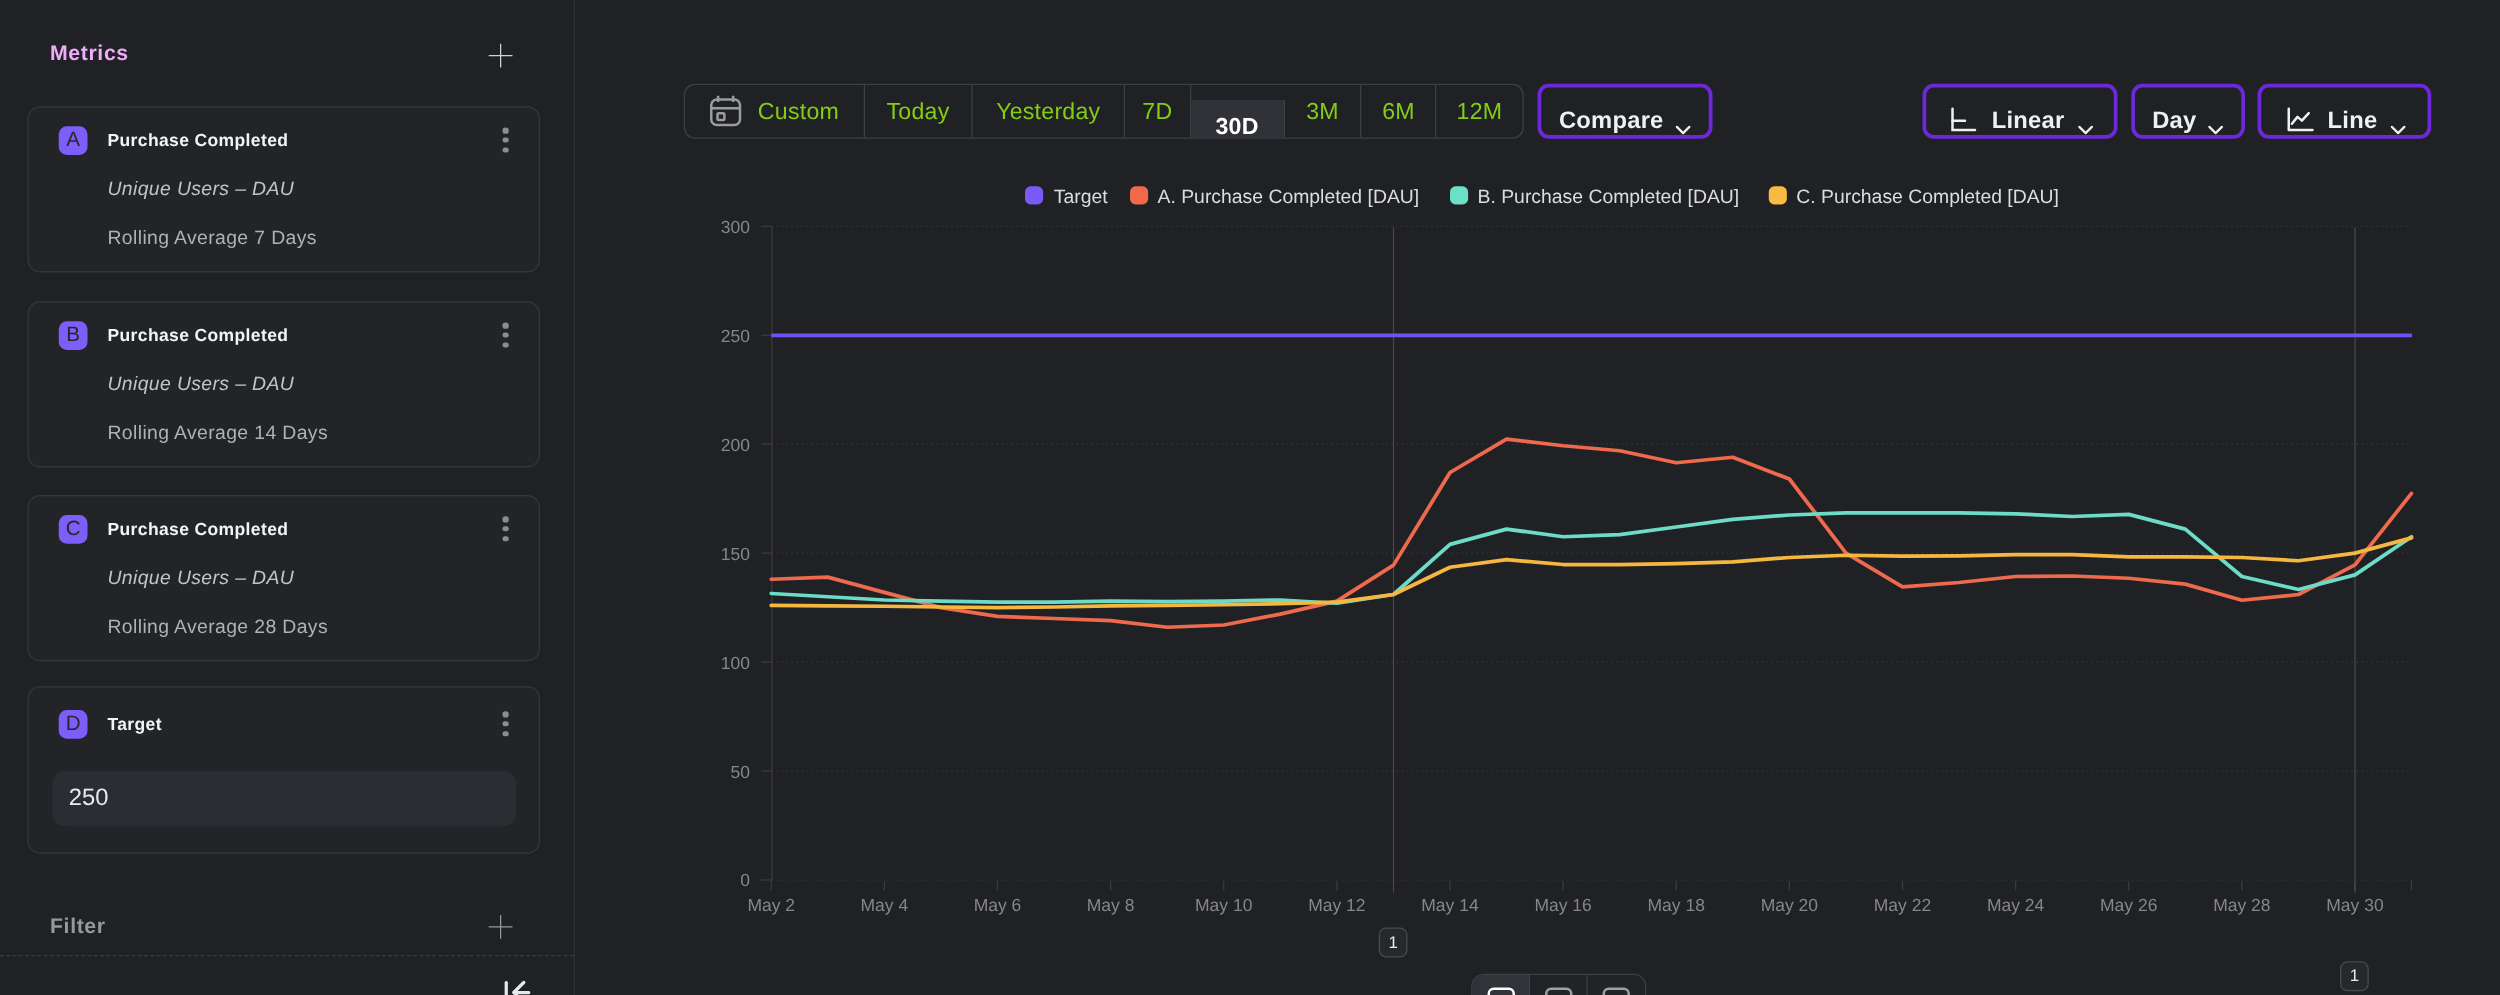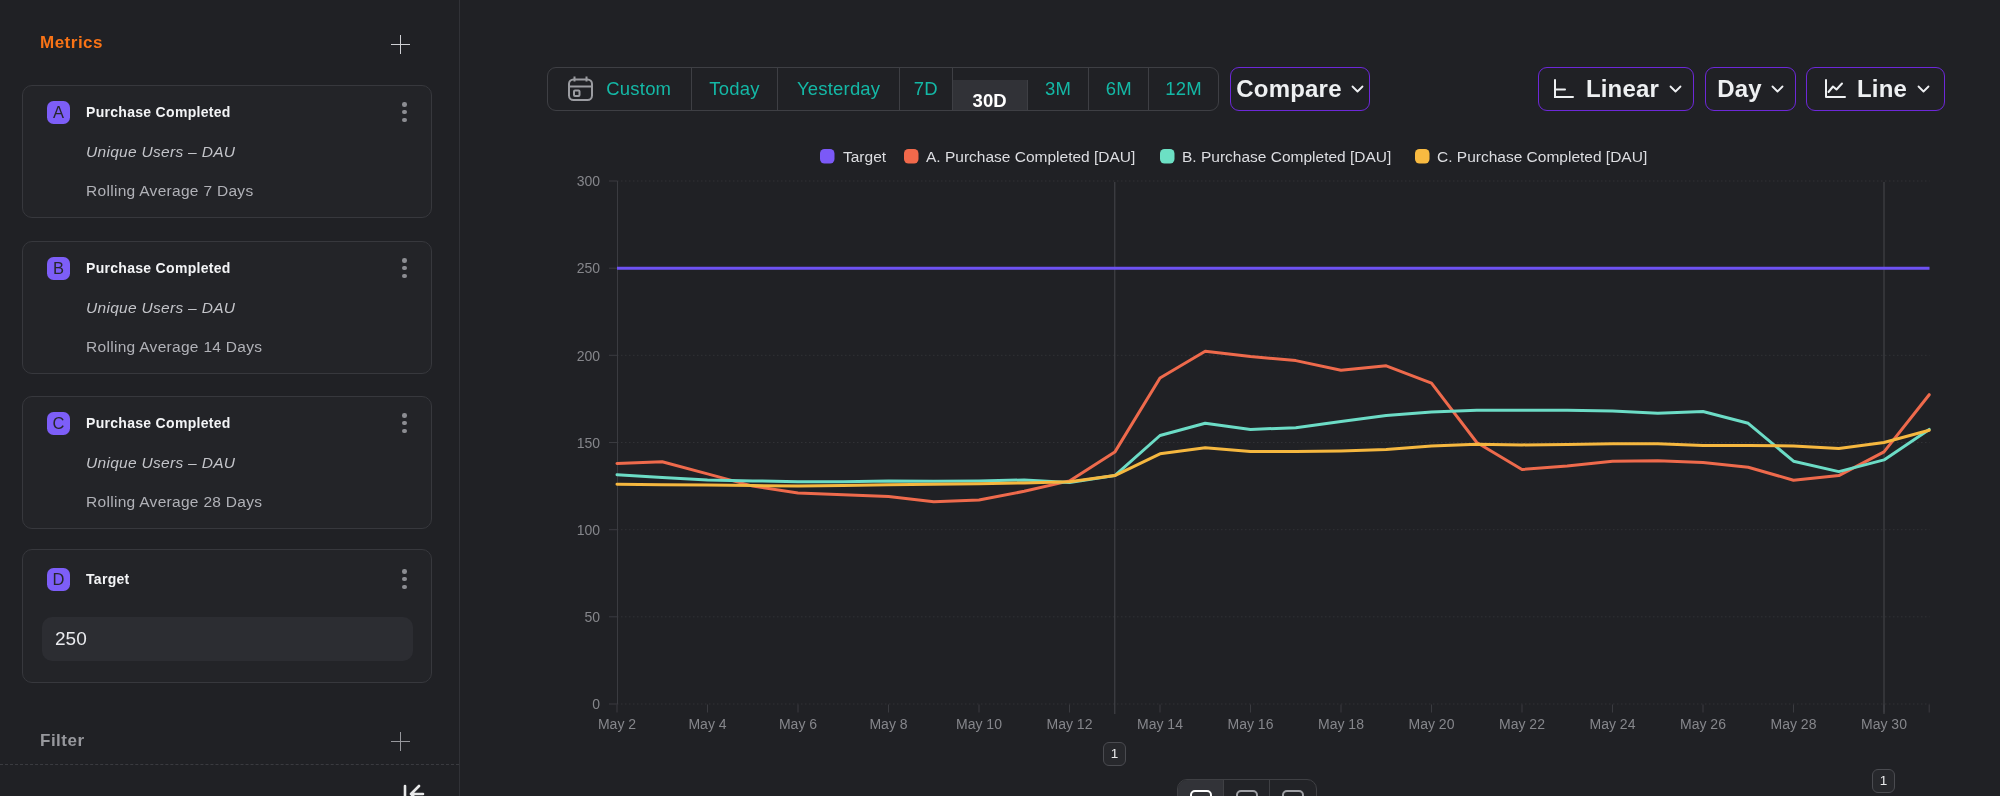--- a/index.html
+++ b/index.html
@@ -6,21 +6,21 @@
 html,body { background:#202125; }
 #app {
   position:relative; width:2000px; height:796px; overflow:hidden;
   background:#202125;
   font-family:"Liberation Sans", sans-serif;
   -webkit-font-smoothing:antialiased;
 }
 .abs { position:absolute; }
 
 #sidebar { position:absolute; left:0; top:0; width:460px; height:796px; border-right:1px solid #313237; }
-.sb-head { position:absolute; left:40px; font-size:17px; font-weight:700; color:#f97316; letter-spacing:.5px; line-height:20px; }
+.sb-head { position:absolute; left:40px; font-size:17px; font-weight:700; color:#f0abfc; letter-spacing:.5px; line-height:20px; }
 .card {
   position:absolute; left:22px; width:410px;
   background:#232428; border:1px solid #37383d; border-radius:10px;
 }
 .badge {
   position:absolute; left:24px; width:23px; height:23px; border-radius:6.5px;
   background:#7d5ef8; color:#26272b; font-size:16.5px; font-weight:400;
   display:flex; align-items:center; justify-content:center;
 }
 .card-title { position:absolute; left:63px; font-size:14px; font-weight:700; color:#f3f4f6; letter-spacing:.3px; line-height:23px; }
@@ -34,26 +34,26 @@
 .plus:after { top:50%; left:0px; right:0px; height:1.8px; margin-top:-0.9px; }
 .plus.dim:before, .plus.dim:after { background:#97989d; }
 #target-input {
   position:absolute; left:19px; right:18px; top:67px; height:44px;
   background:#2c2d32; border-radius:10px; color:#e9eaee;
   line-height:44px; padding-left:13px; letter-spacing:0; font-size:19px;
 }
 #sb-divider { position:absolute; left:0; right:0; top:764px; border-top:1px dashed #3a3b40; }
 
 .btn {
-  position:absolute; top:66.5px; height:44.5px; border:1px solid #6d28d9; border-radius:9px;
-  color:#eef0f2; font-size:24px; font-weight:700; letter-spacing:.2px;
-  display:flex; align-items:center; justify-content:center;
+  position:absolute; top:66.5px; height:44.5px; border:3px solid #6d28d9; border-radius:9px;
+  color:#eef0f2; font-size:19px; font-weight:700; letter-spacing:.2px;
+  display:flex; align-items:flex-end; justify-content:center;
 }
 #seg { position:absolute; left:547px; top:66.5px; width:672px; height:44.5px; border:1px solid #3e3f44; border-radius:9px; display:flex; overflow:hidden; }
-.seg { height:100%; display:flex; align-items:center; justify-content:center; color:#14b8a6; font-size:18.5px; letter-spacing:.2px; border-right:1px solid #3e3f44; }
+.seg { height:100%; display:flex; align-items:center; justify-content:center; color:#84cc16; font-size:18.5px; letter-spacing:.2px; border-right:1px solid #3e3f44; }
 .seg:last-child { border-right:none; }
 .seg.on { background:#313237; color:#ffffff; font-weight:700;margin-top:12px; }
 
 #mini { position:absolute; left:1177px; top:779px; width:140px; height:40px; border:1px solid #3f4044; border-radius:10px; display:flex; overflow:hidden; background:#222327; }
 .mini-seg { width:46.6px; border-right:1px solid #3f4044; position:relative; }
 .mini-seg:last-child { border-right:none; }
 .mini-seg.on { background:#323338; }
 .mini-ic { position:absolute; left:50%; top:10px; width:22px; height:18px; margin-left:-11px; border:2.4px solid #9fa0a5; border-radius:5px; }
 .mini-seg.on .mini-ic { border-color:#ffffff; }
 

